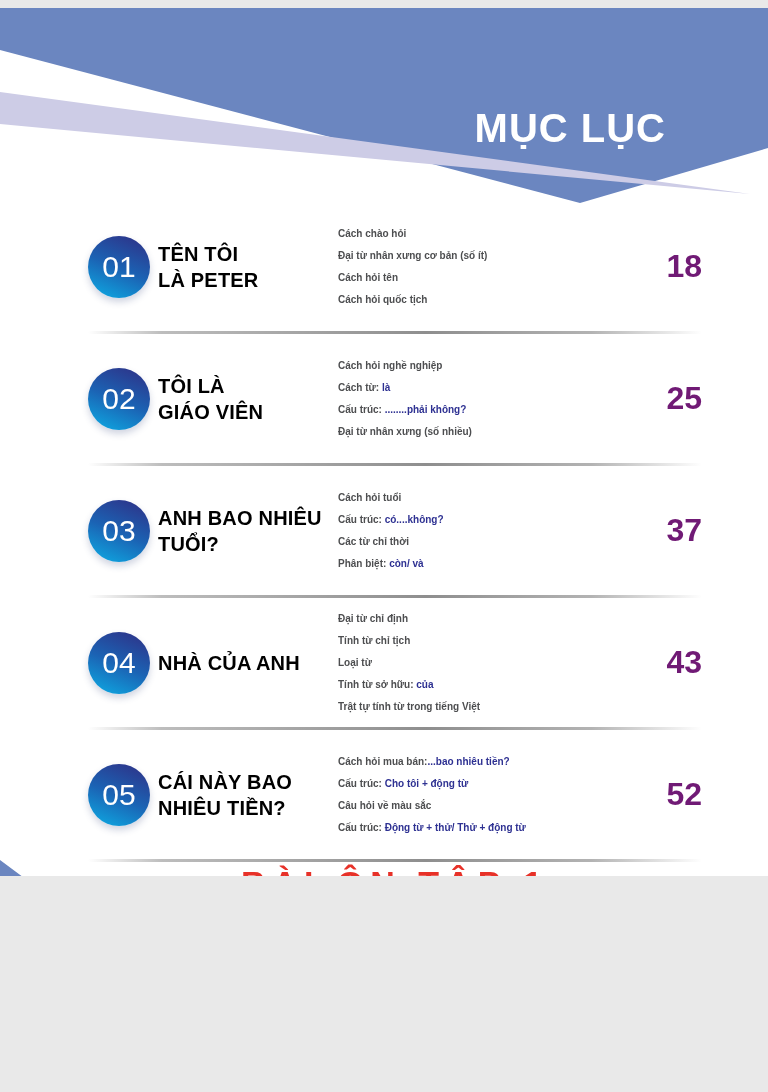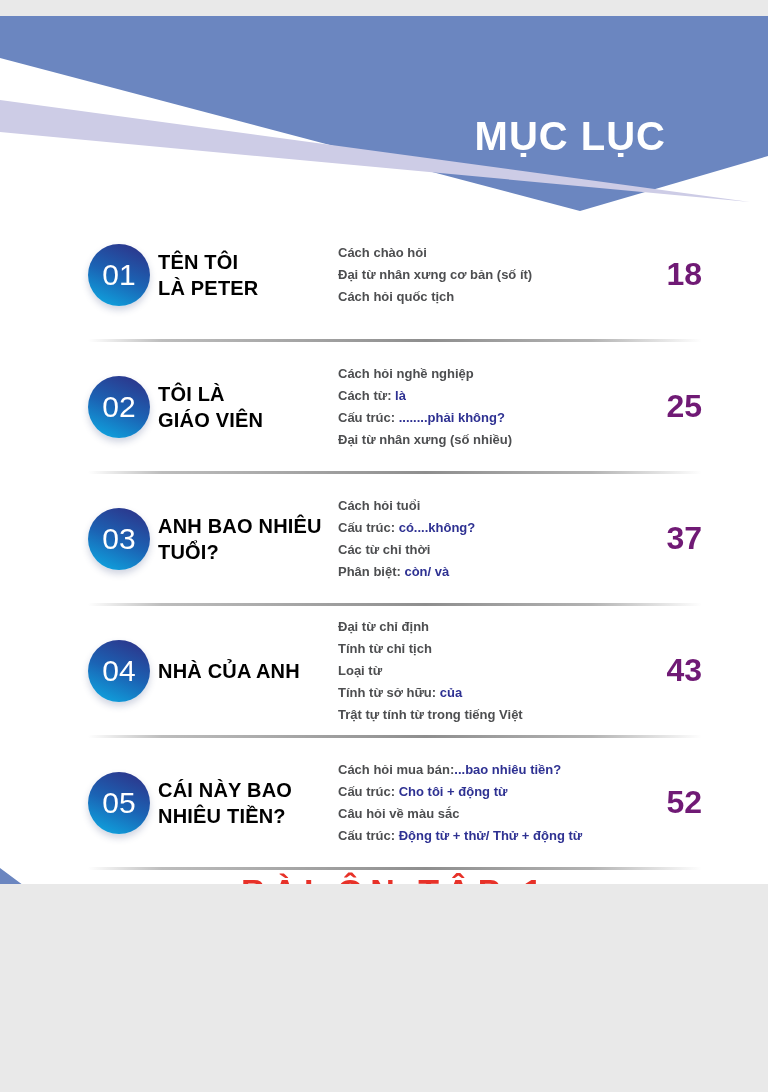--- a/index.html
+++ b/index.html
@@ -1,17 +1,17 @@
 <!DOCTYPE html>
 <html><head>
 <meta charset="utf-8">
 <style>
   html,body{margin:0;padding:0;background:#e9e9e9;}
   .page{
-    position:relative;width:768px;height:868px;margin:16px auto;
+    position:relative;width:768px;height:868px;margin:8px auto;
     background:#ffffff;overflow:hidden;
     font-family:"Liberation Sans","DejaVu Sans",sans-serif;
   }
   
   .header{position:absolute;top:0;left:0;width:768px;height:200px;z-index:1;}
   .header-blue{
     position:absolute;inset:0;background:#6b86c0;
     clip-path:polygon(0 0,768px 0,768px 140px,580px 195px,0 42px);
   }
   .header-lavender{
@@ -29,21 +29,21 @@
     width:62px;height:62px;border-radius:50%;flex:0 0 62px;margin-right:8px;
     background:linear-gradient(203deg,#2b3a8f 12%,#1b63b4 52%,#109bd9 88%);
     color:#ffffff;font-size:30px;font-weight:normal;
     display:flex;align-items:center;justify-content:center;
     box-shadow:0 4px 7px rgba(40,60,120,.22);
   }
   .title{
     width:172px;flex:0 0 172px;margin:0 8px 0 0;
     font-size:20px;font-weight:bold;color:#000000;line-height:26px;letter-spacing:.2px;
   }
-  .topics{flex:1 1 auto;font-size:13px;font-weight:bold;color:#4d4e50;line-height:22px;}
+  .topics{flex:1 1 auto;font-size:10px;font-weight:bold;color:#4d4e50;line-height:22px;}
   .topic-line .hl{color:#2e3192;}
   .pagenum{
     width:44px;flex:0 0 44px;text-align:right;
     font-size:32px;font-weight:bold;color:#701a75;
   }
   .divider{
     height:3px;border-radius:2px;
     background:linear-gradient(to right,rgba(150,150,150,0),#bdbdbd 12%,#8e8e8e 55%,#b3b3b3 82%,rgba(150,150,150,0));
   }
   
@@ -83,20 +83,21 @@
     <div class="badge">
       <span>01</span>
     </div>
     <h2 class="title">
           <div>TÊN TÔI</div>
           <div>LÀ PETER</div>
         </h2>
     <div class="topics">
           <div class="topic-line"><span>Cách chào hỏi</span></div>
           <div class="topic-line"><span>Đại từ nhân xưng cơ bản (số ít)</span></div>
+          <div class="topic-line"><span>Cách hỏi tên</span></div>
           <div class="topic-line"><span>Cách hỏi quốc tịch</span></div>
         </div>
     <div class="pagenum">18</div>
   </section>
 <div class="divider"></div>
   <section class="row">
     <div class="badge">
       <span>02</span>
     </div>
     <h2 class="title">

